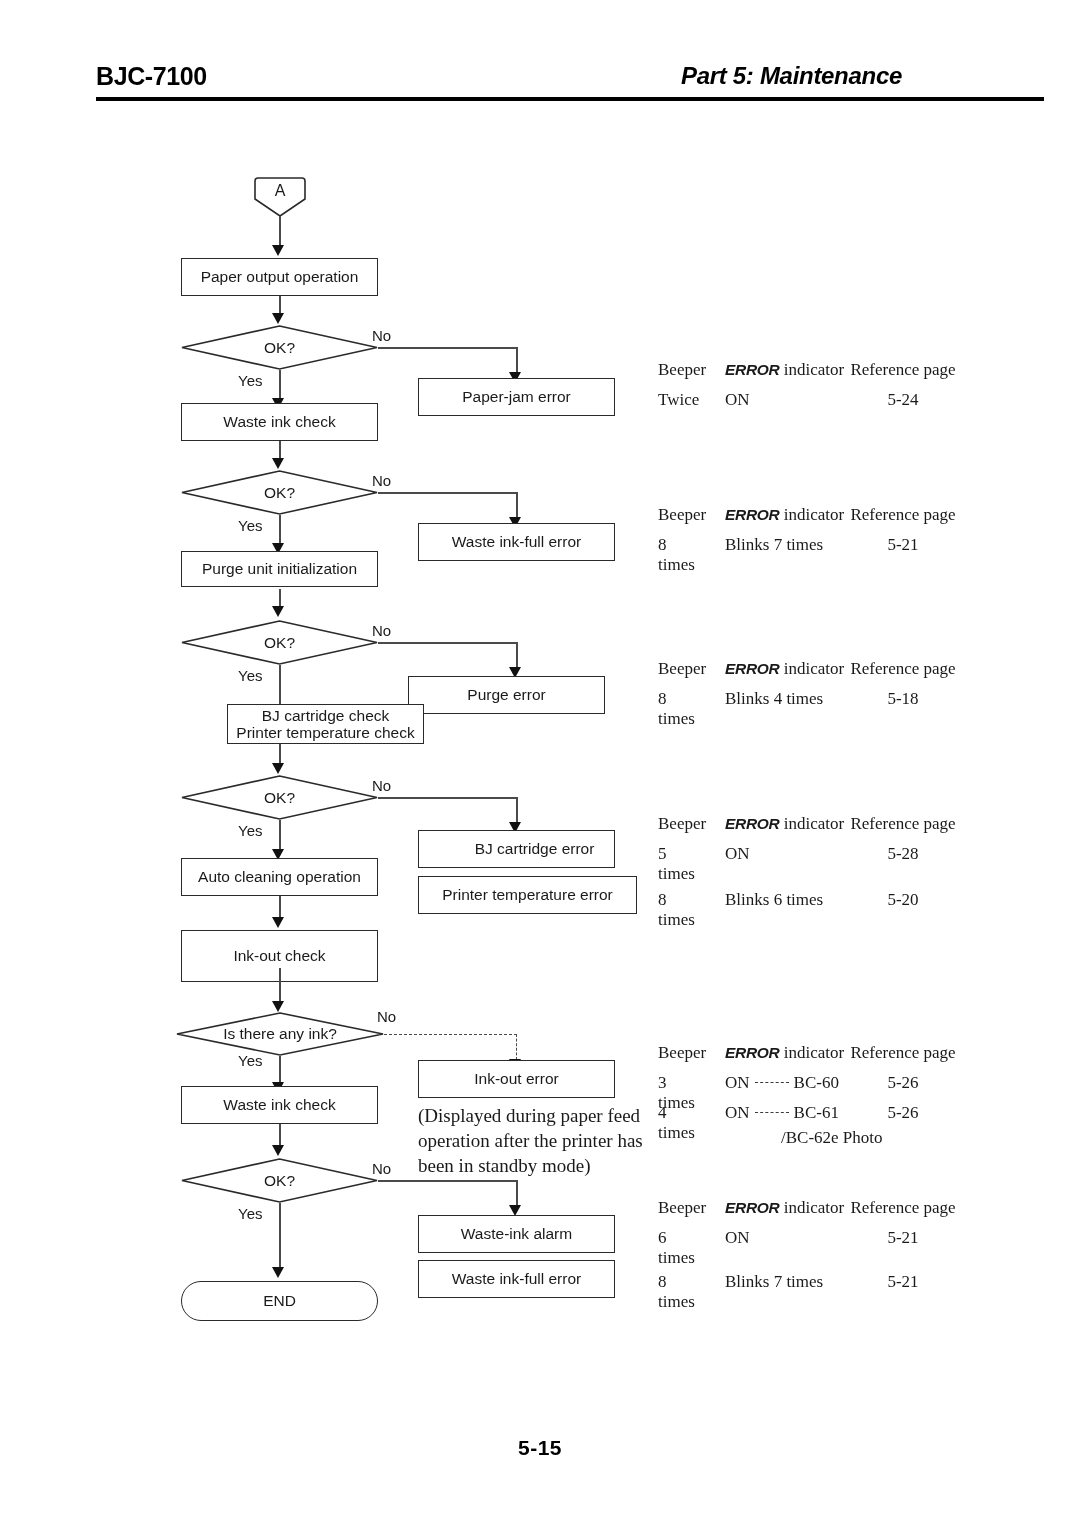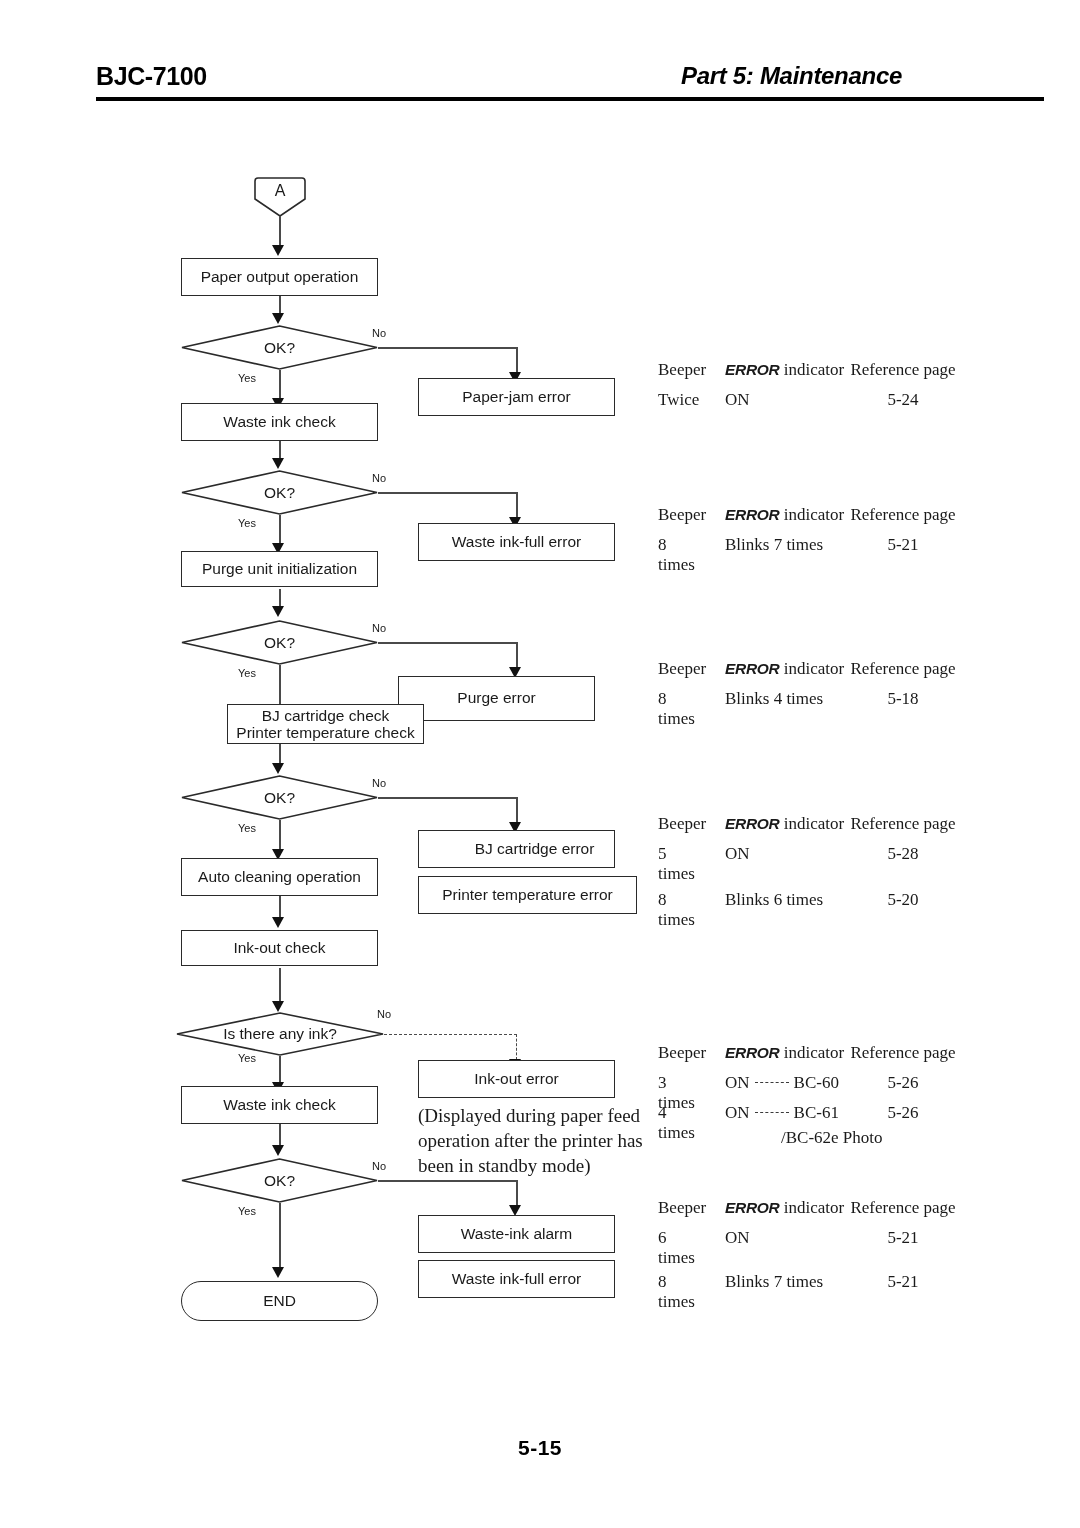--- a/index.html
+++ b/index.html
@@ -84,21 +84,21 @@
   }
   .arrow {
     position:absolute;
     width:0; height:0;
     border-left:6.5px solid transparent;
     border-right:6.5px solid transparent;
     border-top:11px solid #111;
   }
 
   .edge-label {
-    position:absolute; font-size:11px; color:#1a1a1a;
+    position:absolute; font-size:15px; color:#1a1a1a;
   }
 
   
   .tbl { position:absolute; font-family:"Liberation Serif", serif; }
   .tbl .row { position:relative; height:30px; }
   .c-beeper { position:absolute; left:0;   font-size:17px; }
   .c-ind    { position:absolute; left:67px; font-size:17px; white-space:nowrap; }
   .c-ref    { position:absolute; left:186px; width:118px; text-align:center; font-size:17px; }
   .c-ind .err {
     font-style:italic; font-weight:bold;
@@ -191,21 +191,21 @@
     </svg>
     <div class="diamond-label">OK?</div>
   </div>
   <div class="edge-label" style="left:372px; top:622px;">No</div>
   <div class="edge-label" style="left:238px; top:667px;">Yes</div>
   <div class="hline" style="left:378px; top:642px; width:139px;"></div>
   <div class="vline" style="left:516px; top:642px; height:26px;"></div>
   <div class="arrow" style="left:509px; top:667px;"></div>
   <div class="vline" style="left:279px; top:665px; height:39px;"></div>
 
-  <div class="node" style="left:398px; top:676px; width:197px; height:45px;">Purge error</div>
+  <div class="node" style="left:408px; top:676px; width:197px; height:38px;">Purge error</div>
 
   <div class="node two-line" style="left:181px; top:704px; width:197px; height:40px; flex-direction:column;">
     <span>BJ cartridge check</span>
     <span class="l2">Printer temperature check</span>
   </div>
   <div class="vline" style="left:279px; top:744px; height:20px;"></div>
   <div class="arrow" style="left:272px; top:763px;"></div>
 
   <div class="diamond-wrap" style="left:181px; top:775px; width:197px; height:45px;">
     <svg width="197" height="45" viewBox="0 0 197 45">
@@ -222,21 +222,21 @@
   <div class="arrow" style="left:272px; top:849px;"></div>
 
   <div class="node" style="left:418px; top:830px; width:197px; height:38px;padding-left:36px;">BJ cartridge error</div>
 
   <div class="node" style="left:418px; top:876px; width:219px; height:38px;">Printer temperature error</div>
 
   <div class="node" style="left:181px; top:858px; width:197px; height:38px;">Auto cleaning operation</div>
   <div class="vline" style="left:279px; top:896px; height:22px;"></div>
   <div class="arrow" style="left:272px; top:917px;"></div>
 
-  <div class="node" style="left:181px; top:930px; width:197px; height:36px;">Ink-out check</div>
+  <div class="node" style="left:181px; top:930px; width:197px; height:52px;">Ink-out check</div>
   <div class="vline" style="left:279px; top:968px; height:34px;"></div>
   <div class="arrow" style="left:272px; top:1001px;"></div>
 
   <div class="diamond-wrap" style="left:176px; top:1012px; width:208px; height:44px;">
     <svg width="208" height="44" viewBox="0 0 208 44">
       <polygon points="104,1 207,22 104,43 1,22" fill="#fff" stroke="#2a2a2a" stroke-width="1.6"></polygon>
     </svg>
     <div class="diamond-label">Is there any ink?</div>
   </div>
   <div class="edge-label" style="left:377px; top:1008px;">No</div>

